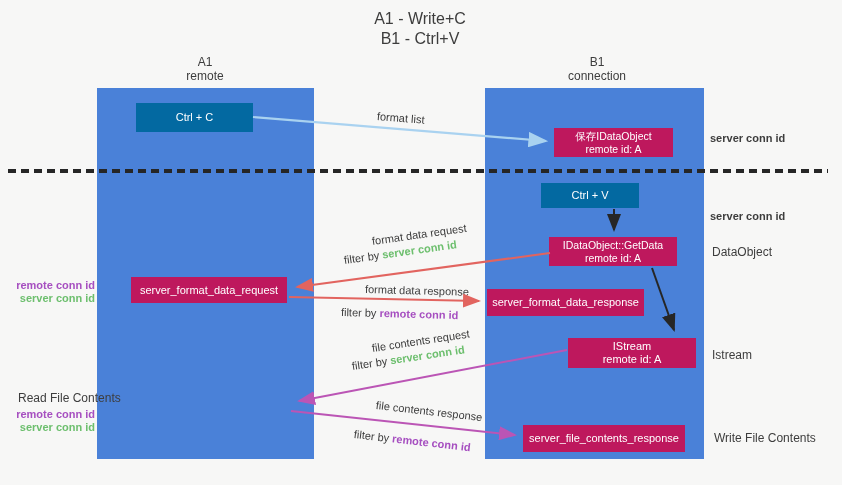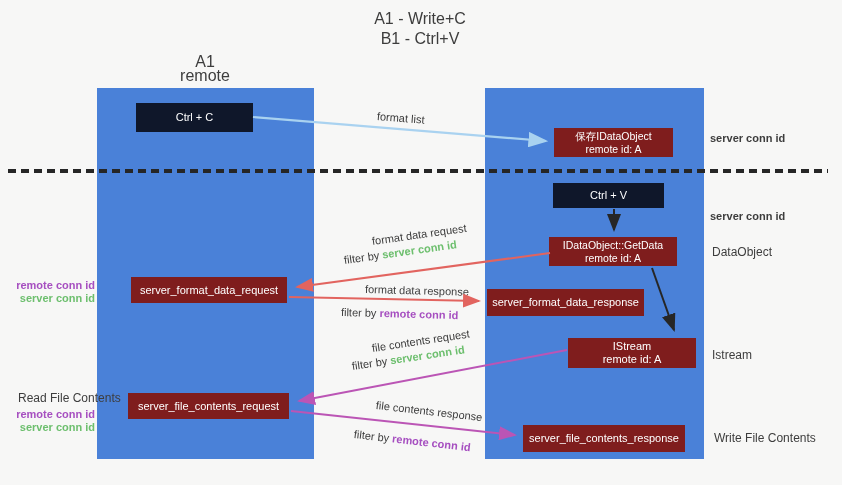--- a/index.html
+++ b/index.html
@@ -13,47 +13,47 @@
   }
   .canvas { position:absolute; left:0; top:0; width:842px; height:485px; }
 
   .title {
     position:absolute; left:300px; top:9px; width:240px;
     text-align:center; font-size:16px; line-height:20px; color:#3d3d3d;
   }
 
   .lane-header {
     position:absolute; top:55px; width:120px; text-align:center;
-    font-size:16px; line-height:14px; color:#3d3d3d;
+    font-size:12px; line-height:14px; color:#3d3d3d;
   }
   .lane-header.left { left:145px; }
   .lane-header.right { left:537px; }
 
   .lane {
     position:absolute; top:88px; height:371px; background:#4a81d8;
   }
   .lane.left { left:97px; width:217px; }
   .lane.right { left:485px; width:219px; }
 
   .dashed-line {
     position:absolute; left:8px; top:169px; width:820px; height:4px;
     background:repeating-linear-gradient(90deg,#262626 0 8px,transparent 8px 13px);
   }
 
   .node {
     position:absolute; display:flex; flex-direction:column;
     align-items:center; justify-content:center;
     color:#ffffff; font-size:11px; line-height:13px; text-align:center;
   }
-  .node.green { background:#0f172a; }
-  .node.orange { background:#7f1d1d; }
+  .node.green { background:#0369a1; }
+  .node.orange { background:#be185d; }
 
   .n-ctrl-c  { left:136px; top:103px; width:117px; height:29px; }
   .n-save    { left:554px; top:128px; width:119px; height:29px; font-size:10.5px; }
-  .n-ctrl-v  { left:553px; top:183px; width:111px; height:25px;text-align:center; }
+  .n-ctrl-v  { left:541px; top:183px; width:98px; height:25px;text-align:center; }
   .n-getdata { left:549px; top:237px; width:128px; height:29px; font-size:10.5px;text-align:right; }
   .n-freq    { left:131px; top:277px; width:156px; height:26px; }
   .n-fresp   { left:487px; top:289px; width:157px; height:27px; }
   .n-istream { left:568px; top:338px; width:128px; height:30px; }
   .n-cireq   { left:128px; top:393px; width:161px; height:26px; }
   .n-ciresp  { left:523px; top:425px; width:162px; height:27px;text-align:right; }
 
   .flow-label {
     position:absolute; white-space:nowrap; font-size:11px; color:#3c3c3c;
     transform-origin:left center;
@@ -96,20 +96,24 @@
 
   <div class="title">
     <div>A1 - Write+C</div>
     <div>B1 - Ctrl+V</div>
   </div>
 
   <div class="lane-header left">
     <div>A1</div>
     <div>remote</div>
   </div>
+  <div class="lane-header right">
+    <div>B1</div>
+    <div>connection</div>
+  </div>
 
   <div class="lane left"></div>
   <div class="lane right"></div>
 
   <div class="dashed-line"></div>
 
   <div class="node green n-ctrl-c">
     <span>Ctrl + C</span>
   </div>
   <div class="node orange n-save">
@@ -125,23 +129,20 @@
   </div>
   <div class="node orange n-freq">
     <span>server_format_data_request</span>
   </div>
   <div class="node orange n-fresp">
     <span>server_format_data_response</span>
   </div>
   <div class="node orange n-istream">
     <span>IStream</span>
     <span>remote id: A</span>
-  </div>
-  <div class="node orange n-cireq">
-    <span>server_file_contents_request</span>
   </div>
   <div class="node orange n-ciresp">
     <span>server_file_contents_response</span>
   </div>
 
   <div class="flow-label fl-format-list">format list</div>
 
   <div class="flow-label fl-fdreq">format data request</div>
   <div class="flow-label fl-fdreq-f"><span>filter by </span><span class="green-text">server conn id</span></div>
 

